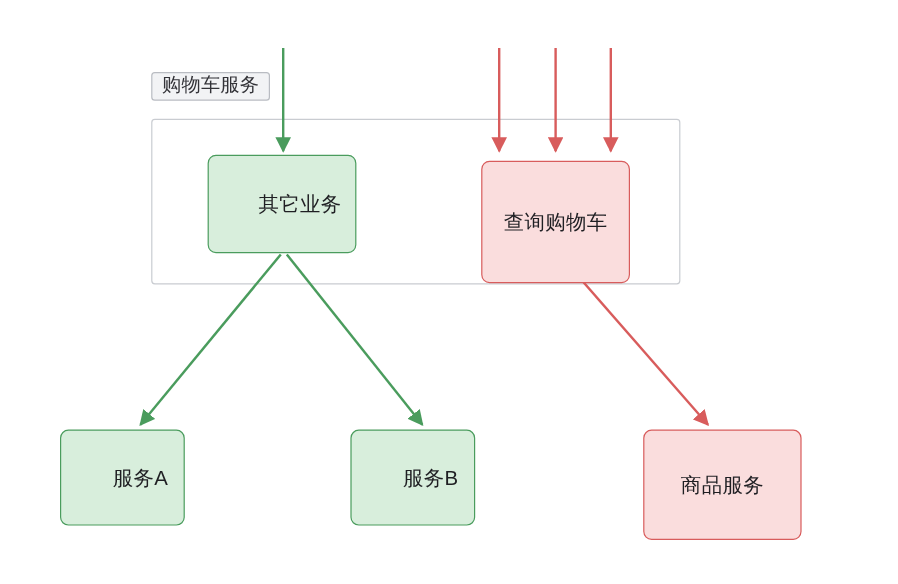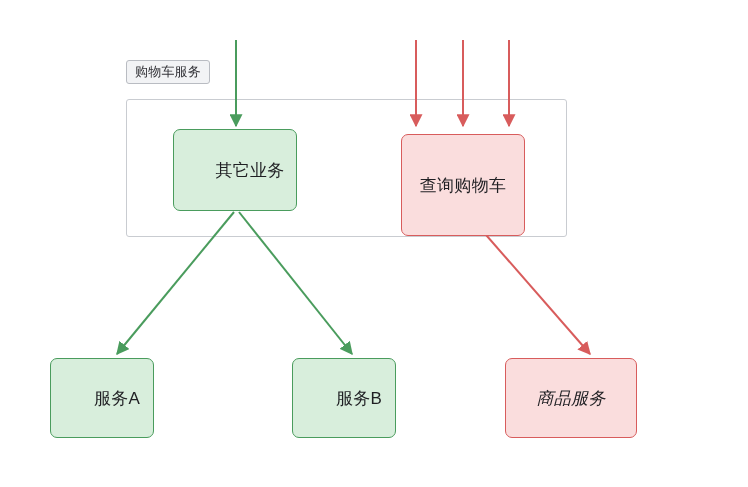--- a/index.html
+++ b/index.html
@@ -32,21 +32,21 @@
   .subgraph-label {
     position: absolute;
     left: 126px;
     top: 60px;
     box-sizing: border-box;
     padding: 3px 8px 4px 8px;
     border: 1px solid #b9bcc2;
     border-radius: 3px;
     background: #f2f3f5;
     color: #333338;
-    font-size: 13px;
+    font-size: 16px;
     line-height: 15px;
     letter-spacing: 0.2px;
     white-space: nowrap;
   }
   
   .node {
     position: absolute;
     box-sizing: border-box;
     border-radius: 7px;
     display: flex;
@@ -67,21 +67,21 @@
   .node.red {
     background: #fadddd;
     border: 1.6px solid #d85c5c;
   }
   .node .ln { display: block; white-space: nowrap; }
 
   #node-other-biz   { left: 173px; top: 129px; width: 124px; height: 82px; }
   #node-query-cart  { left: 401px; top: 134px; width: 124px; height: 102px; }
   #node-service-a   { left: 50px;  top: 358px; width: 104px; height: 80px; }
   #node-service-b   { left: 292px; top: 358px; width: 104px; height: 80px; }
-  #node-product-svc { left: 505px; top: 358px; width: 132px; height: 80px; font-style: italic; }
+  #node-product-svc { left: 536px; top: 358px; width: 132px; height: 92px; }
 
   
   #edges {
     position: absolute;
     left: 0;
     top: 0;
     width: 748px;
     height: 487px;
     pointer-events: none;
   }

